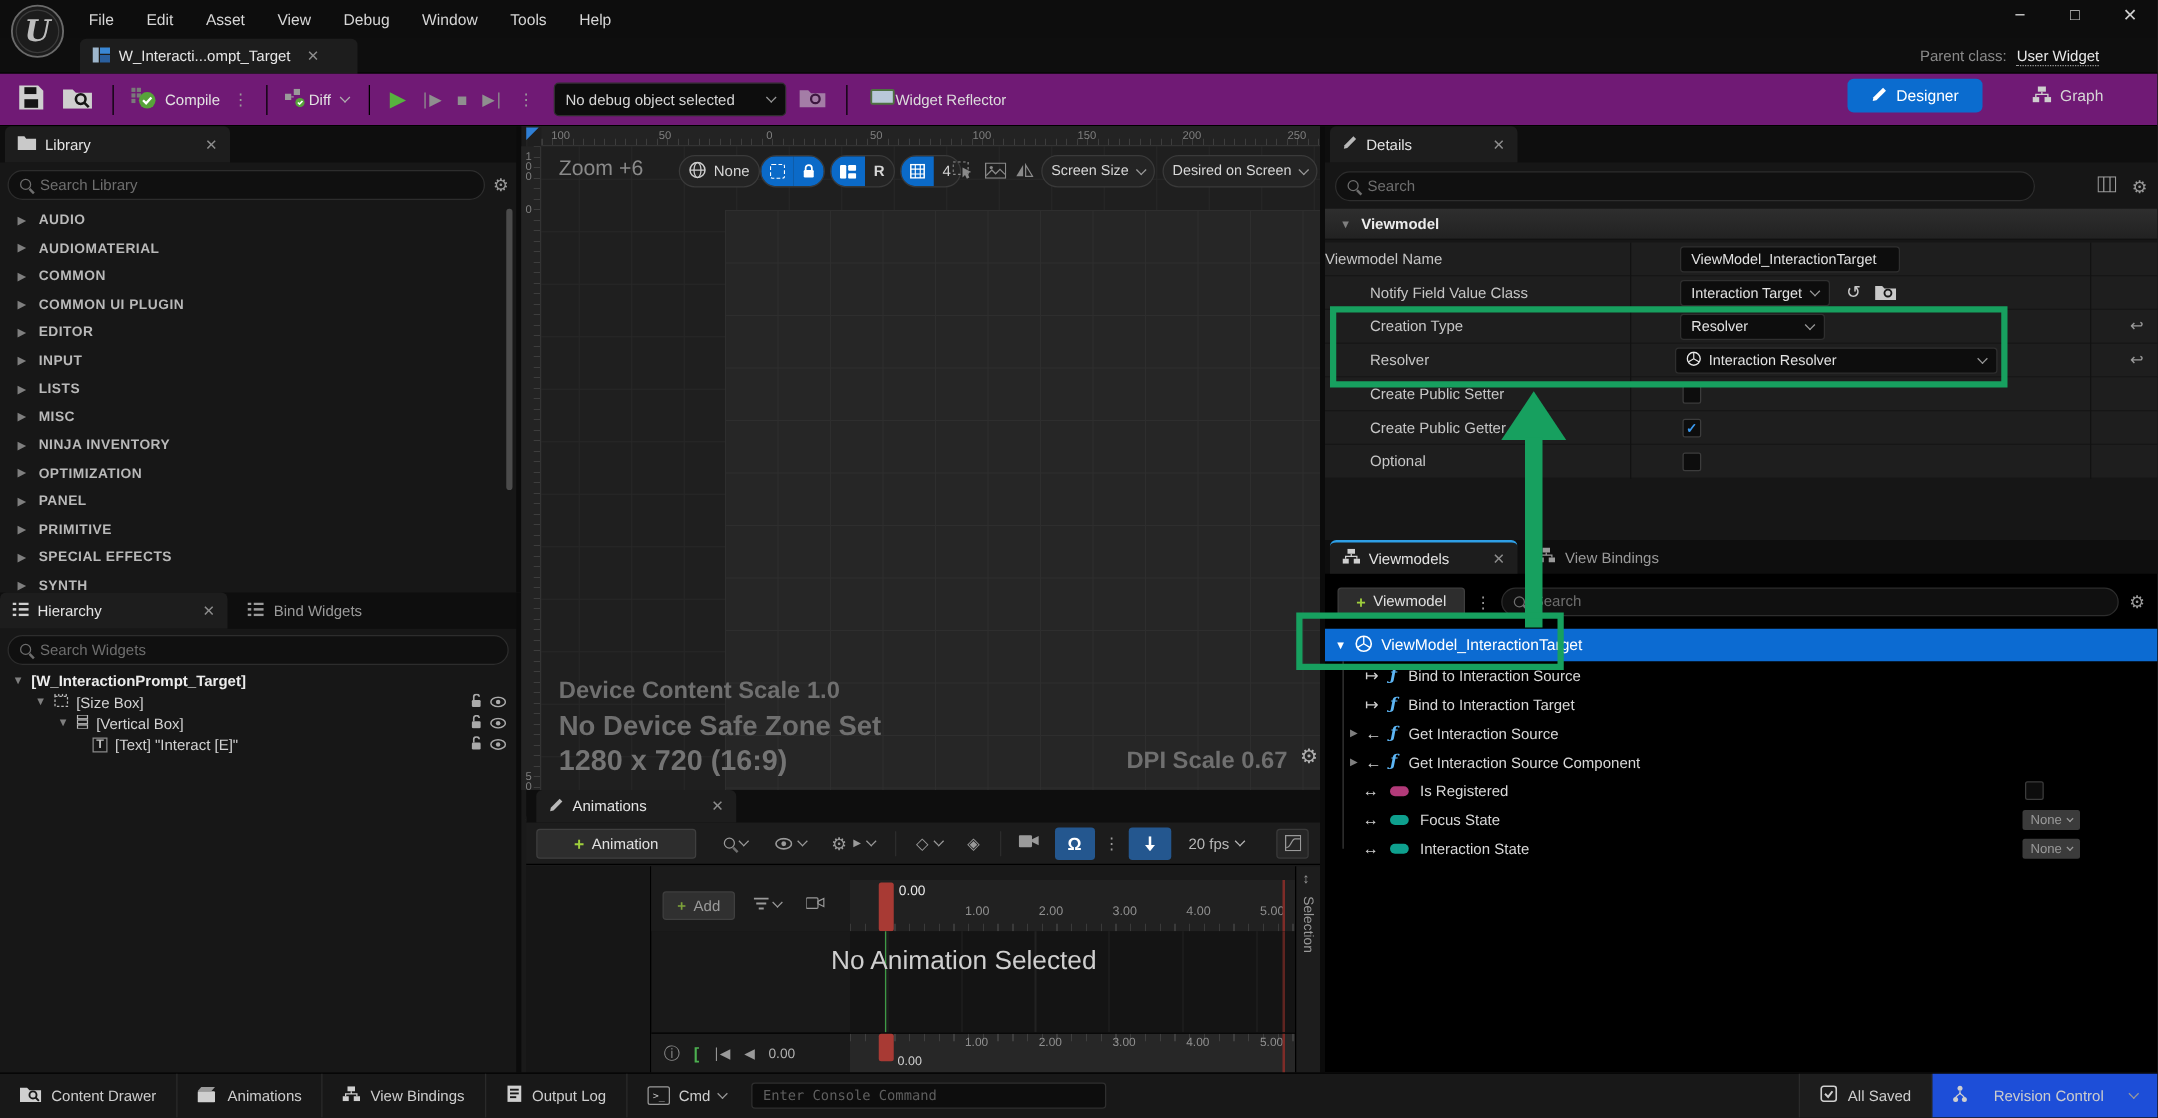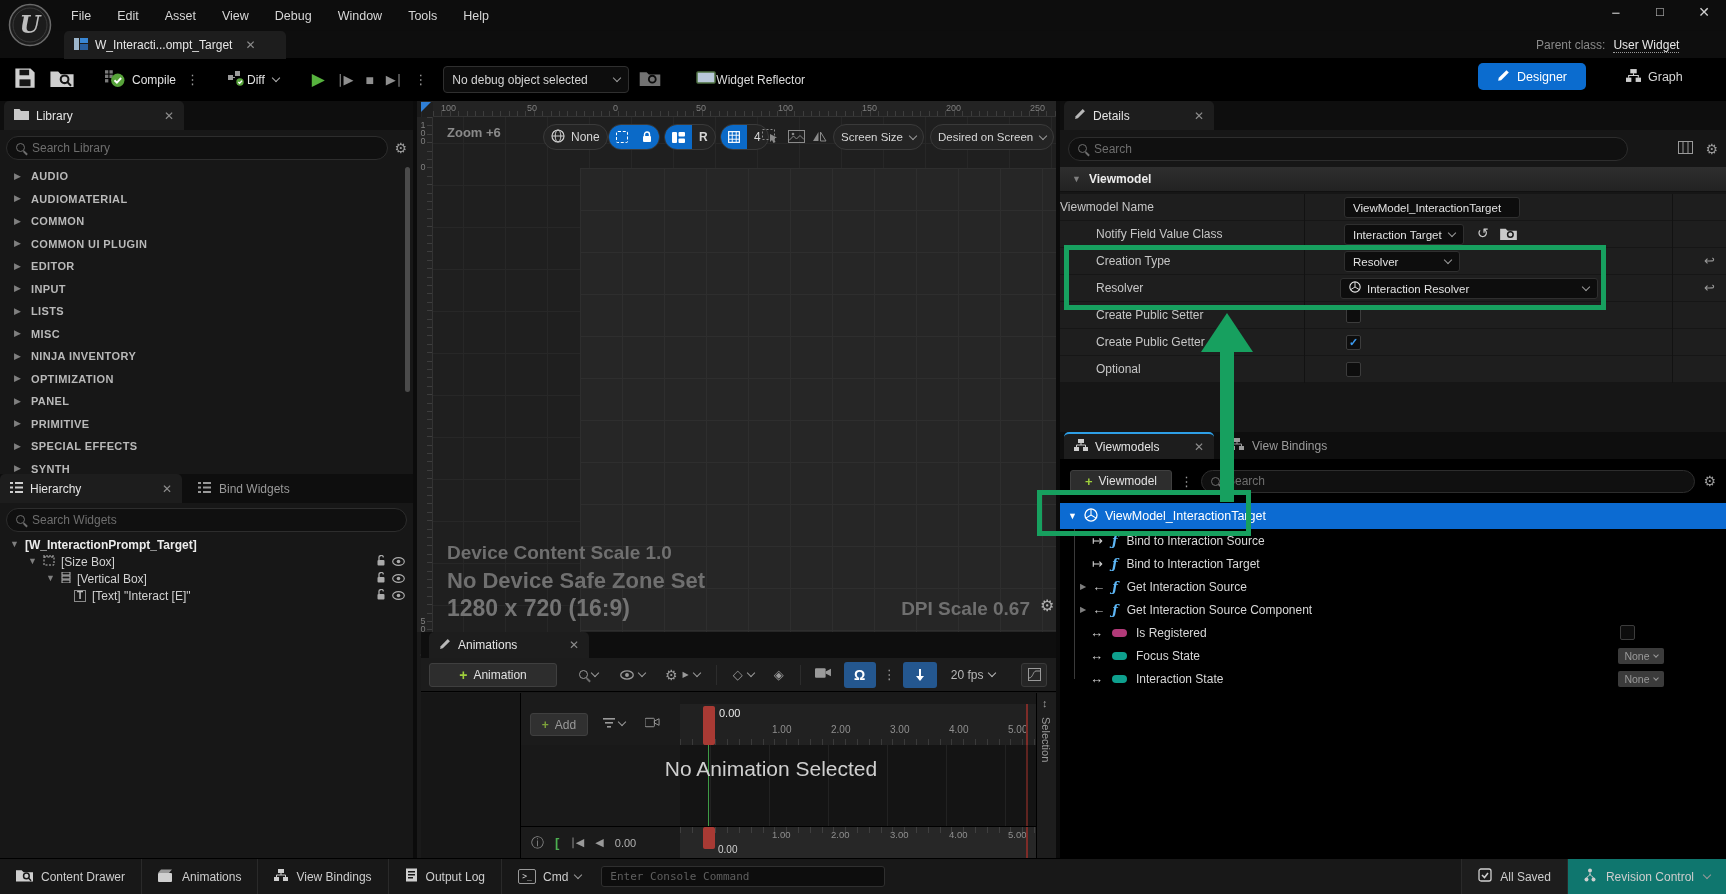--- a/index.html
+++ b/index.html
@@ -79,21 +79,21 @@
 </div>
 
 <div class="p" style="left:8px;top:3px;width:44px;height:44px;z-index:10">
   <svg width="44" height="44" viewBox="0 0 44 44">
       <circle cx="22" cy="22" r="20.5" fill="#1c1c1c" stroke="#6a6a6a" stroke-width="1.5"></circle>
       <circle cx="22" cy="22" r="17" fill="none" stroke="#3a3a3a" stroke-width="1"></circle>
       <text x="22" y="30" text-anchor="middle" font-family="DejaVu Serif,serif" font-style="italic" font-weight="bold" font-size="24" fill="#bdbdbd">U</text>
     </svg>
 </div>
 
-<div class="p f" style="left:0;top:59px;width:1726px;height:42px;background:#000000;border-bottom:1px solid #000;gap:0">
+<div class="p f" style="left:0;top:59px;width:1726px;height:42px;background:#701a75;border-bottom:1px solid #000;gap:0">
   <div style="width:14px"></div>
   <span><svg width="22" height="22" viewBox="0 0 16 16">
         <path d="M1 1h11l3 3v11H1z" fill="#cfcfcf"></path>
         <rect x="4" y="9" width="8" height="5" fill="#151515"></rect>
         <rect x="4" y="2" width="7" height="4" fill="#151515"></rect>
       </svg></span>
   <div style="width:14px"></div>
   <span><svg width="24" height="18" viewBox="0 0 18 14">
         <path d="M0 2h6l2 2h10v10H0z" fill="#cfcfcf"></path>
         <circle cx="11" cy="8" r="3" fill="none" stroke="#151515" stroke-width="1.6"></circle>
@@ -352,21 +352,21 @@
 
   <div class="p canvasbg" style="left:159px;top:67px;width:476px;height:464px"></div>
 
 
   <div class="p" style="left:26px;top:441px;font-size:19px;font-weight:bold;color:#6f6f6f">Device Content Scale 1.0</div>
   <div class="p" style="left:26px;top:467px;font-size:22px;font-weight:bold;color:#6f6f6f">No Device Safe Zone Set</div>
   <div class="p" style="left:26px;top:494px;font-size:23px;font-weight:bold;color:#747474">1280 x 720 (16:9)</div>
   <div class="p" style="left:409px;top:497px;width:200px;text-align:right;font-size:19px;font-weight:bold;color:#6f6f6f">DPI Scale 0.67</div>
   <div class="p gear" style="left:619px;top:497px;font-size:16px;color:#b0b0b0">⚙</div>
 
-  <div class="p" style="left:26px;top:24px;font-size:13px;font-weight:bold;color:#8a8a8a">Zoom +6</div>
+  <div class="p" style="left:26px;top:24px;font-size:17px;font-weight:normal;color:#8a8a8a">Zoom +6</div>
 </div>
 
 <div class="p hruler" style="left:433px;top:101px;width:623px;height:16px;border-bottom:1px solid #333">
   <span class="hnum" style="left:8px">100</span>
   <span class="hnum" style="left:94px">50</span>
   <span class="hnum" style="left:180px">0</span>
   <span class="hnum" style="left:263px">50</span>
   <span class="hnum" style="left:345px">100</span>
   <span class="hnum" style="left:429px">150</span>
   <span class="hnum" style="left:513px">200</span>
@@ -809,21 +809,21 @@
   <div style="margin-left:auto"></div>
   <div class="sbdiv"></div>
   <div class="sbitem" style="background:#1d1d1d">
     <span><svg width="14" height="14" viewBox="0 0 14 14">
           <rect x="1" y="1" width="12" height="12" rx="2" fill="none" stroke="#cfcfcf" stroke-width="1.3"></rect>
           <path d="M4 7l2.5 2.5L10 5" stroke="#cfcfcf" stroke-width="1.6" fill="none"></path>
         </svg></span>
     <span>All Saved</span>
   </div>
   <div class="sbdiv"></div>
-  <div class="sbitem" style="background:#0f766e;gap:10px">
+  <div class="sbitem" style="background:#1d4ed8;gap:21px">
     <span><svg width="12" height="14" viewBox="0 0 12 14">
           <circle cx="6" cy="2.5" r="2" fill="#cfcfcf"></circle>
           <circle cx="2.5" cy="11.5" r="2" fill="#cfcfcf"></circle>
           <circle cx="9.5" cy="11.5" r="2" fill="#cfcfcf"></circle>
           <path d="M6 4.5v1.5c0 2.5-3.5 1.5-3.5 5M6 6c0 2.5 3.5 1.5 3.5 5" stroke="#cfcfcf" fill="none"></path>
         </svg></span>
     <span>Revision Control</span>
     <span class="chev" style="color:#9a9a9a"></span>
   </div>
 </div>

